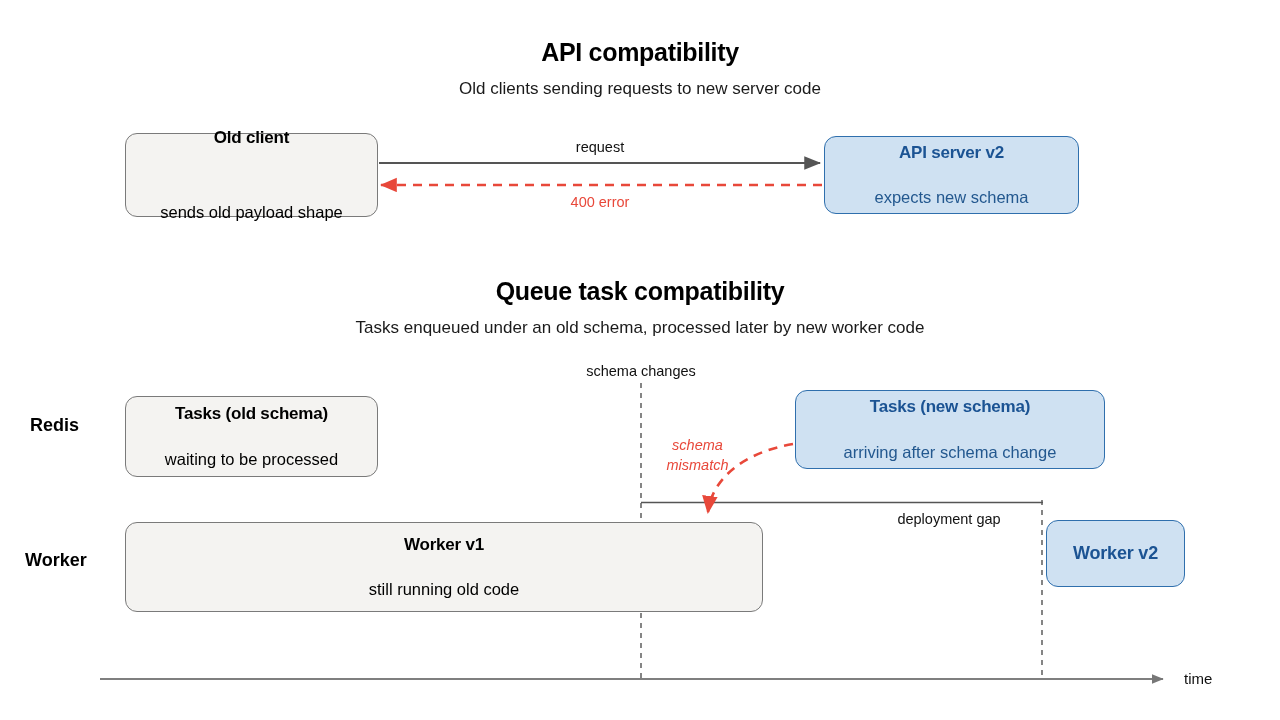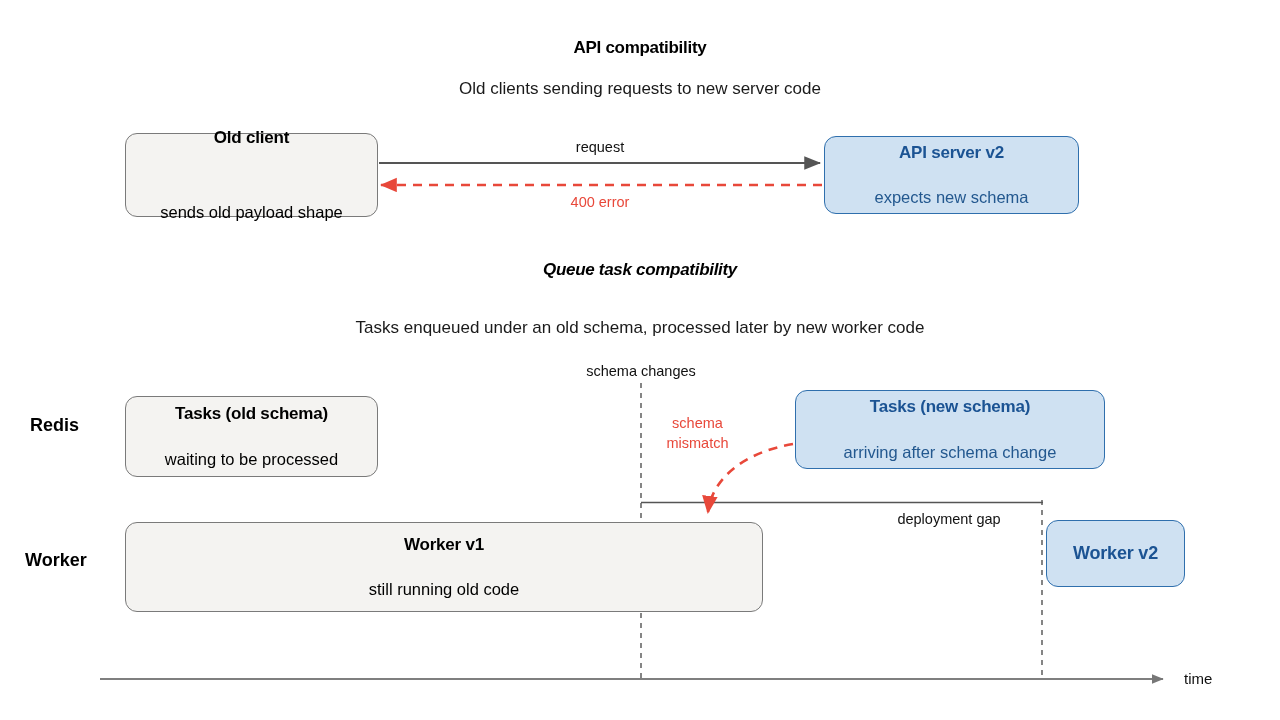--- a/index.html
+++ b/index.html
@@ -18,21 +18,21 @@
   }
   .canvas {
     position: absolute;
     inset: 0;
   }
   
   .section-title {
     position: absolute;
     width: 100%;
     text-align: center;
-    font-size: 17px;
+    font-size: 25px;
     font-weight: bold;
     letter-spacing: -0.3px;
     color: #000;
   }
   .section-sub {
     position: absolute;
     width: 100%;
     text-align: center;
     font-size: 17px;
     font-weight: normal;
@@ -149,21 +149,21 @@
   </div>
 
   <div class="node blue" style="left:824px; top:136px; width:255px; height:78px;">
     <div class="t1">API server v2</div>
     <div class="t2">expects new schema</div>
   </div>
 
   <div class="edge-label" style="left:500px; top:139px; width:200px;">request</div>
   <div class="edge-label red" style="left:500px; top:194px; width:200px;">400 error</div>
 
-  <div class="section-title" style="top:260px;font-style:italic;">Queue task compatibility</div>
+  <div class="section-title" style="top:277px;">Queue task compatibility</div>
   <div class="section-sub" style="top:318px;">Tasks enqueued under an old schema, processed later by new worker code</div>
 
   <div class="row-label" style="left:30px; top:415px;">Redis</div>
   <div class="row-label" style="left:25px; top:550px;">Worker</div>
 
   <div class="node blue" style="left:795px; top:390px; width:310px; height:79px;">
     <div class="t1">Tasks (new schema)</div>
     <div class="t2">arriving after schema change</div>
   </div>
 
@@ -176,21 +176,21 @@
     <div class="t1">Worker v1</div>
     <div class="t2">still running old code</div>
   </div>
 
   <div class="node blue" style="left:1046px; top:520px; width:139px; height:67px;">
     <div class="t1" style="font-size:18px;">Worker v2</div>
   </div>
 
   <div class="edge-label" style="left:541px; top:363px; width:200px;">schema changes</div>
 
-  <div class="edge-label red" style="left:645px; top:414px; width:105px; line-height:1.35;">
+  <div class="edge-label red" style="left:645px; top:436px; width:105px; line-height:1.35;font-style:italic;">
     <div>schema</div>
     <div>mismatch</div>
   </div>
 
   <div class="edge-label" style="left:849px; top:511px; width:200px;">deployment gap</div>
 
   <div class="axis-label" style="left:1184px; top:670px;">time</div>
 
 </div>
 

